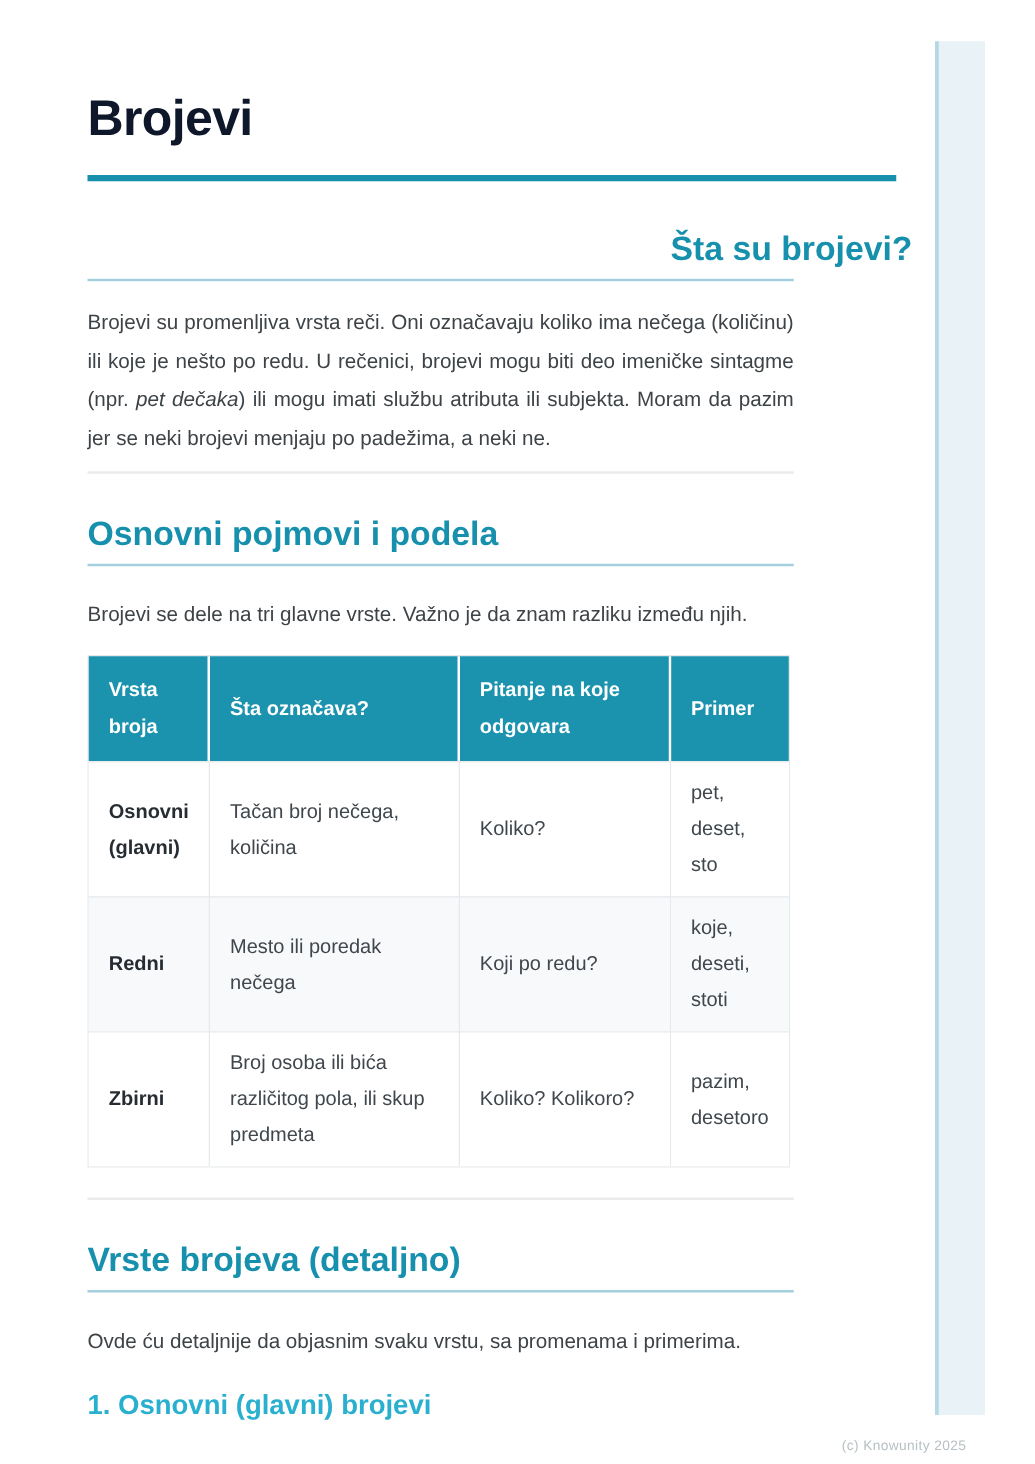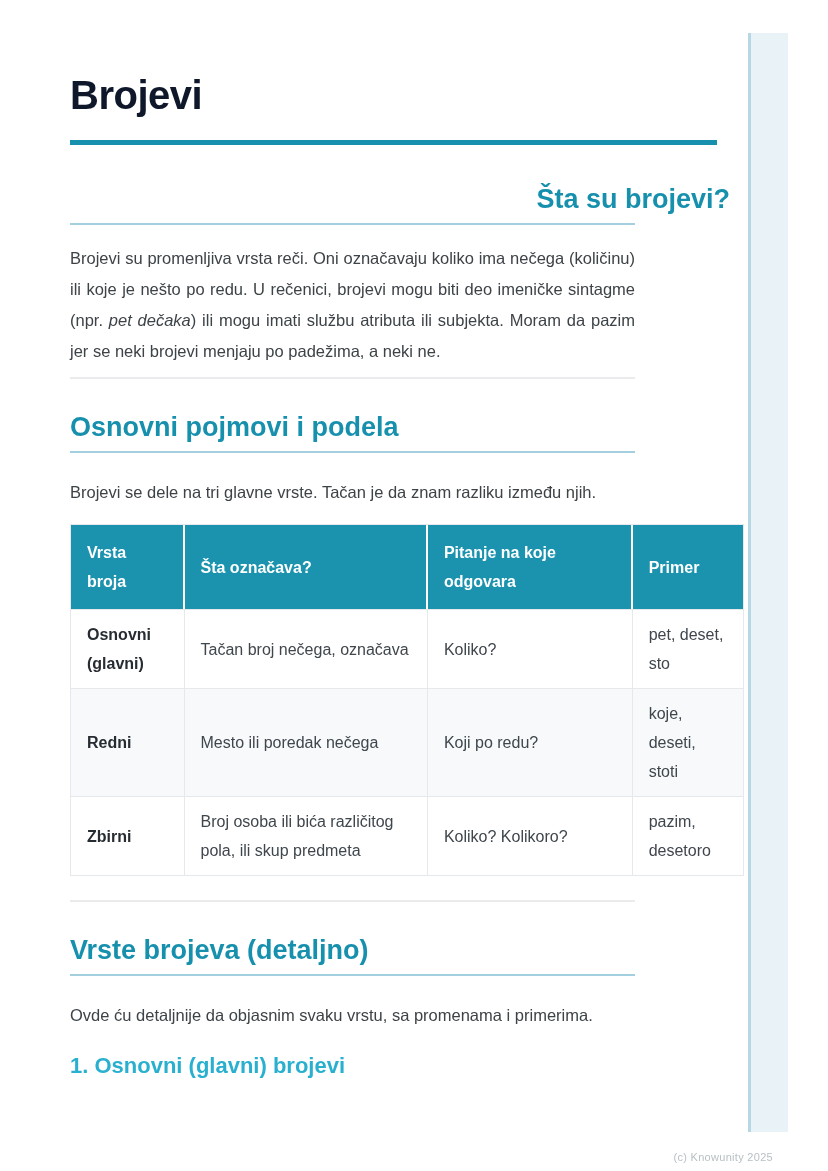--- a/index.html
+++ b/index.html
@@ -28,21 +28,21 @@
   .h2-underline{width:565px;height:2px;background:#a3cfdf;margin-top:8px;}
   .body-text{
     width:565px;margin:18px 0 0;font-size:16.5px;line-height:31px;
     color:#3d4347;text-align:justify;
   }
   .body-text .ital{font-style:italic;}
   .divider{width:565px;height:2px;background:#ebebed;margin-top:10px;}
   .divider.after-table{margin-top:24px;}
   .intro-text{margin-top:24px;text-align:left;}
   table.numbers-table{
-    width:674px;margin-top:16px;border-collapse:separate;border-spacing:0;
+    width:562px;margin-top:16px;border-collapse:separate;border-spacing:0;
     border:1px solid #e6e9eb;
   }
   table.numbers-table th{
     background:#1b93ae;color:#ffffff;font-weight:bold;font-size:16px;
     line-height:29px;text-align:left;padding:13px 16px;vertical-align:middle;
     border-right:2px solid #ffffff;box-sizing:border-box;
   }
   table.numbers-table th:last-child{border-right:none;}
   table.numbers-table td{
     font-size:16px;line-height:29px;color:#3f464c;text-align:left;
@@ -72,41 +72,41 @@
   <div class="h1-rule"></div>
 
   <h2 class="section-heading first">Šta su brojevi?</h2>
   <div class="h2-underline"></div>
   <p class="body-text"><span>Brojevi su promenljiva vrsta reči. Oni označavaju koliko ima nečega (količinu) ili koje je nešto po redu. U rečenici, brojevi mogu biti deo imeničke sintagme (npr. </span><span class="ital">pet dečaka</span><span>) ili mogu imati službu atributa ili subjekta. Moram da pazim jer se neki brojevi menjaju po padežima, a neki ne.</span></p>
 
   <div class="divider"></div>
 
   <h2 class="section-heading">Osnovni pojmovi i podela</h2>
   <div class="h2-underline"></div>
-  <p class="body-text intro-text">Brojevi se dele na tri glavne vrste. Tačan je da znam razliku između njih.</p>
+  <p class="body-text intro-text">Brojevi se dele na tri glavne vrste. Važno je da znam razliku između njih.</p>
 
   <table class="numbers-table">
     <colgroup>
       <col style="width:85px">
         <col style="width:208px">
         <col style="width:175px">
         <col style="width:94px">
     </colgroup>
     <thead>
       <tr>
         <th>Vrsta broja</th>
         <th>Šta označava?</th>
         <th>Pitanje na koje odgovara</th>
         <th>Primer</th>
       </tr>
     </thead>
     <tbody>
       <tr>
         <td class="cell-type">Osnovni (glavni)</td>
-        <td>Tačan broj nečega, označava</td>
+        <td>Tačan broj nečega, količina</td>
         <td>Koliko?</td>
         <td>pet, deset, sto</td>
       </tr>
       <tr class="alt">
         <td class="cell-type">Redni</td>
         <td>Mesto ili poredak nečega</td>
         <td>Koji po redu?</td>
         <td>koje, deseti, stoti</td>
       </tr>
       <tr>

